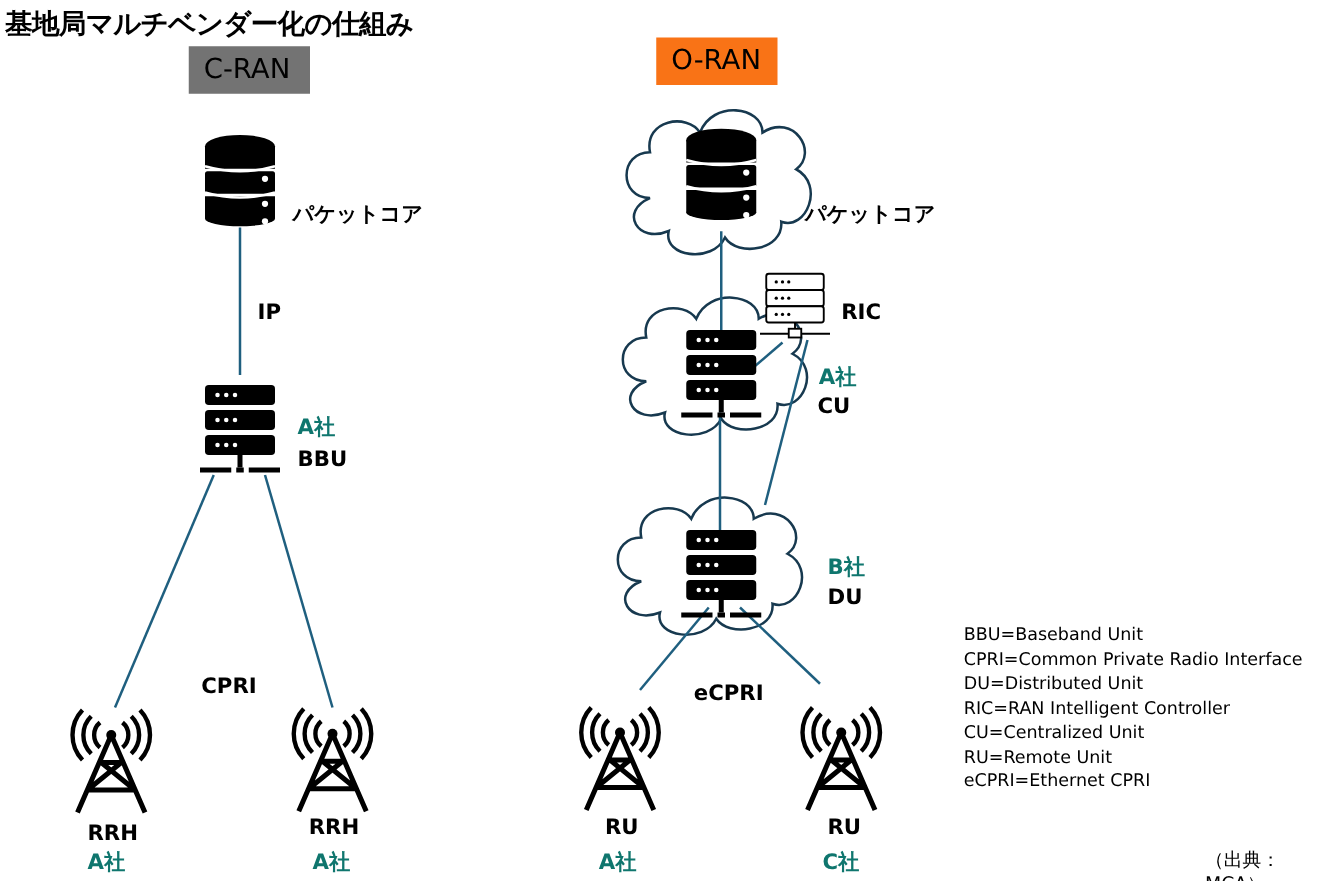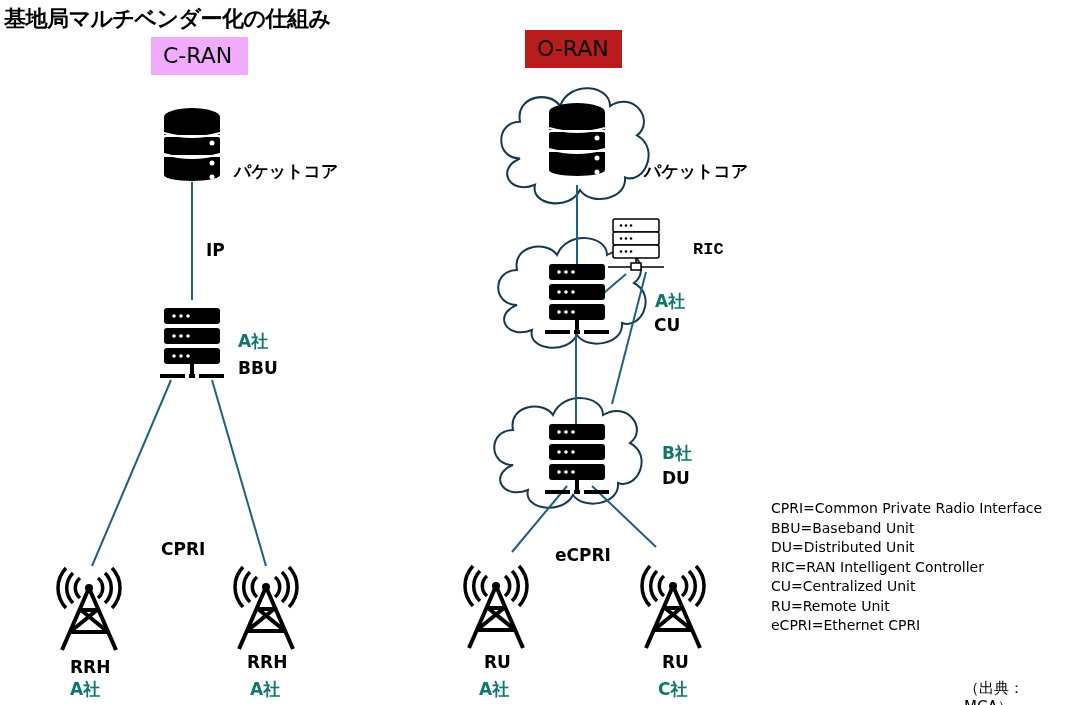--- a/index.html
+++ b/index.html
@@ -1,22 +1,22 @@
 <!DOCTYPE html>
 <html><head>
 <meta charset="utf-8">
 <style>
   html, body { margin: 0; padding: 0; background: #ffffff; }
   body { width: 1067px; height: 705px; position: relative; overflow: hidden;
          font-family: "DejaVu Sans", "Liberation Sans", sans-serif; color: #000; }
   .abs { position: absolute; }
   .title { left: 4px; top: 4px; font-size: 22px; font-weight: bold; letter-spacing: -0.5px; }
   .badge { font-size: 22px; padding: 2px 12px; font-family: "DejaVu Sans", sans-serif; }
-  .badge-cran { left: 151px; top: 37px; background: #f0abfc; width: 73px; height: 34px; line-height: 34px; }
-  .badge-oran { left: 525px; top: 30px; background: #b91c1c; width: 73px; height: 34px; line-height: 34px; }
+  .badge-cran { left: 151px; top: 37px; background: #737373; width: 73px; height: 34px; line-height: 34px; }
+  .badge-oran { left: 525px; top: 30px; background: #f97316; width: 73px; height: 34px; line-height: 34px; }
   .lbl { font-size: 17px; font-weight: bold; white-space: nowrap; }
   .red { color: #0f766e; }
   .legend { left: 771px; top: 499px; font-size: 14px; line-height: 19.5px; font-family: "DejaVu Sans", sans-serif; }
   .legend div { white-space: nowrap; }
   .source { left: 964px; top: 679px; font-size: 15px; }
   svg.diagram { position: absolute; left: 0; top: 0; }
 </style>
 </head>
 <body>
 
@@ -122,34 +122,34 @@
 <div class="abs lbl" style="left:206px;top:240px;">IP</div>
 <div class="abs lbl red" style="left:238px;top:330px;">A社</div>
 <div class="abs lbl" style="left:238px;top:358px;">BBU</div>
 <div class="abs lbl" style="left:161px;top:539px;">CPRI</div>
 <div class="abs lbl" style="left:70px;top:657px;">RRH</div>
 <div class="abs lbl red" style="left:70px;top:678px;">A社</div>
 <div class="abs lbl" style="left:247px;top:652px;">RRH</div>
 <div class="abs lbl red" style="left:250px;top:678px;">A社</div>
 
 <div class="abs lbl" style="left:644px;top:160px;">パケットコア</div>
-<div class="abs lbl" style="left:693px;top:240px;font-family:Liberation Mono, monospace;">RIC</div>
+<div class="abs lbl" style="left:673px;top:240px;">RIC</div>
 <div class="abs lbl red" style="left:655px;top:290px;">A社</div>
 <div class="abs lbl" style="left:654px;top:315px;">CU</div>
 <div class="abs lbl red" style="left:662px;top:442px;">B社</div>
 <div class="abs lbl" style="left:662px;top:468px;">DU</div>
 <div class="abs lbl" style="left:555px;top:545px;">eCPRI</div>
 <div class="abs lbl" style="left:484px;top:652px;">RU</div>
 <div class="abs lbl red" style="left:479px;top:678px;">A社</div>
 <div class="abs lbl" style="left:662px;top:652px;">RU</div>
 <div class="abs lbl red" style="left:658px;top:678px;">C社</div>
 
 <div class="abs legend">
+  <div>BBU=Baseband Unit</div>
   <div>CPRI=Common Private Radio Interface</div>
-  <div>BBU=Baseband Unit</div>
   <div>DU=Distributed Unit</div>
   <div>RIC=RAN Intelligent Controller</div>
   <div>CU=Centralized Unit</div>
   <div>RU=Remote Unit</div>
   <div>eCPRI=Ethernet CPRI</div>
 </div>
 
 <div class="abs source">（出典：MCA）</div>
 
 </body></html>

